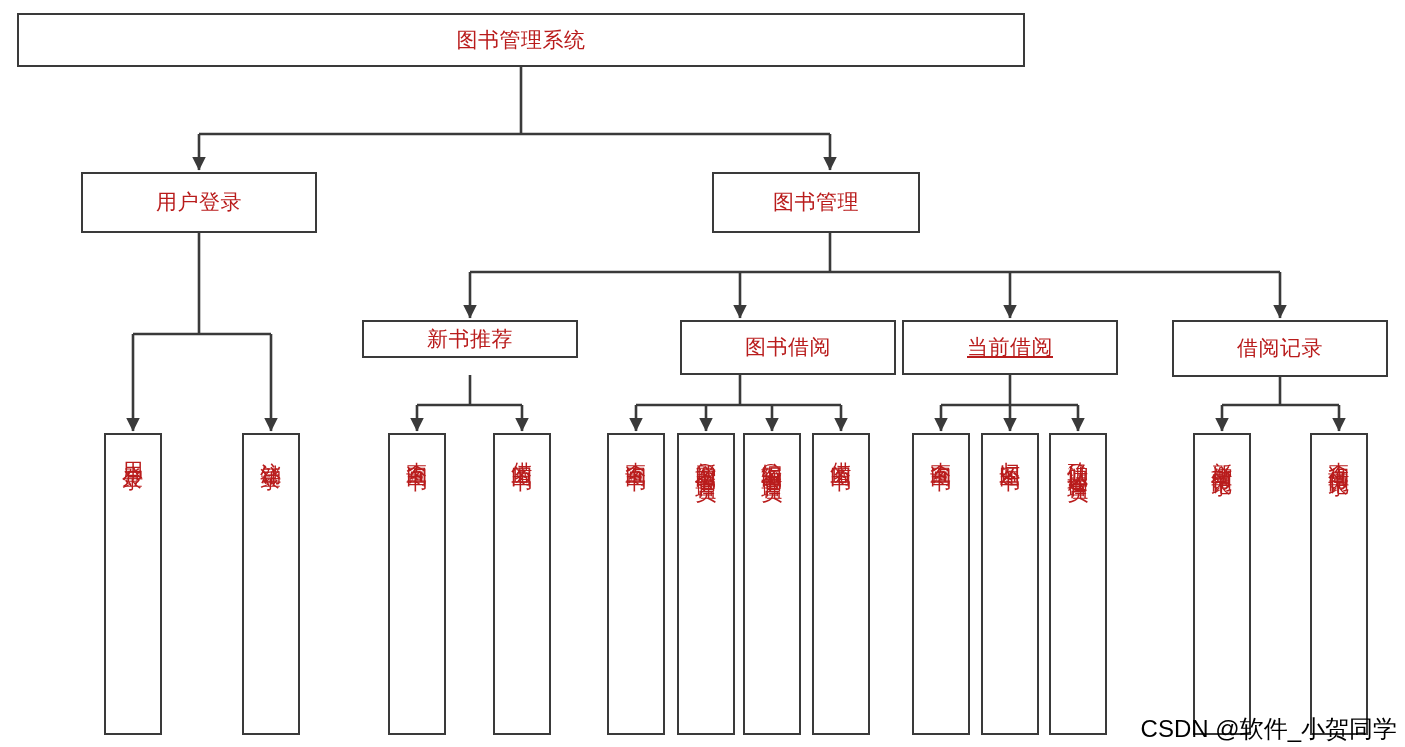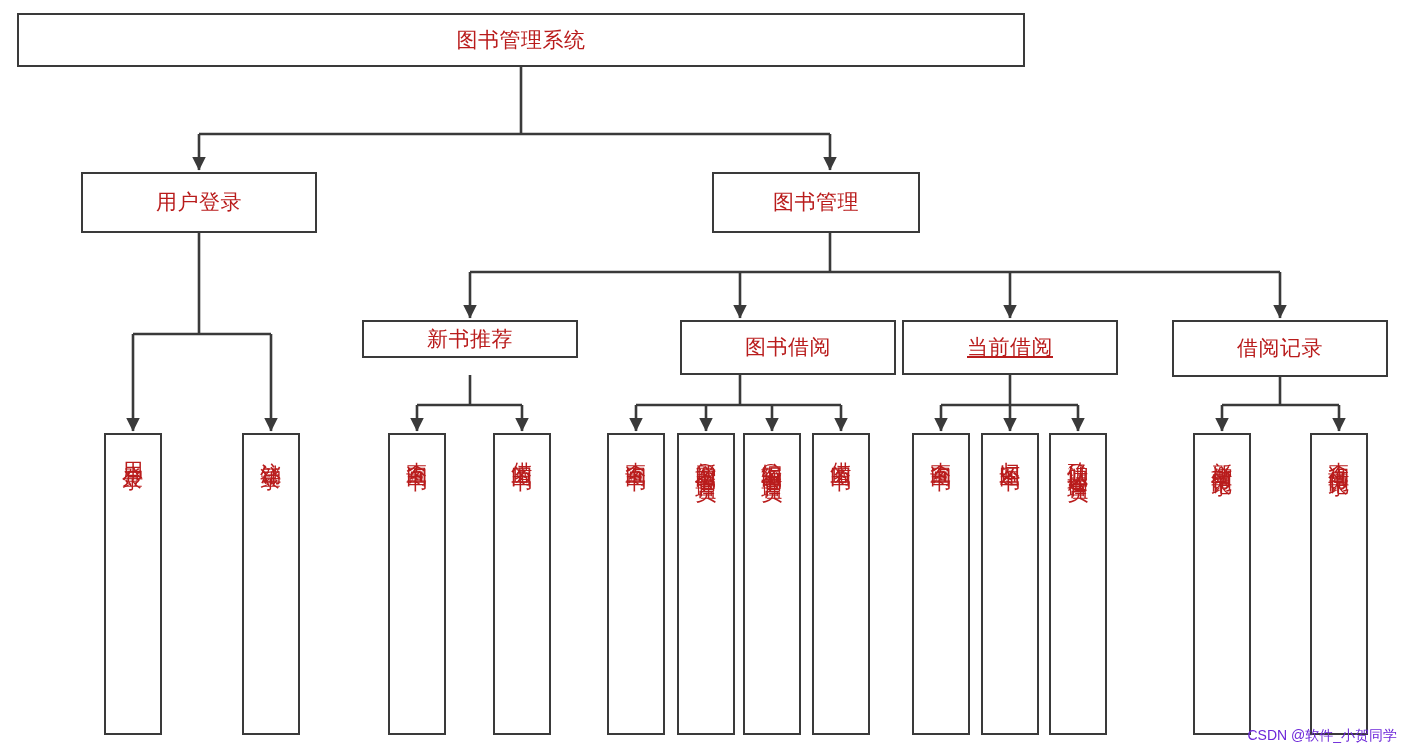--- a/index.html
+++ b/index.html
@@ -60,22 +60,22 @@
     font-size: 21px;
     line-height: 1.02;
     letter-spacing: 3px;
     white-space: nowrap;
     height: auto;
   }
   .watermark {
     position: absolute;
     right: 8px;
     bottom: 2px;
-    font-size: 14px;
-    color: #6d28d9;
+    font-size: 24px;
+    color: #000000;
     z-index: 5;
     white-space: nowrap;
     user-select: none;
   }
 </style>
 </head>
 <body>
 
 <div id="diagram-root">
 

